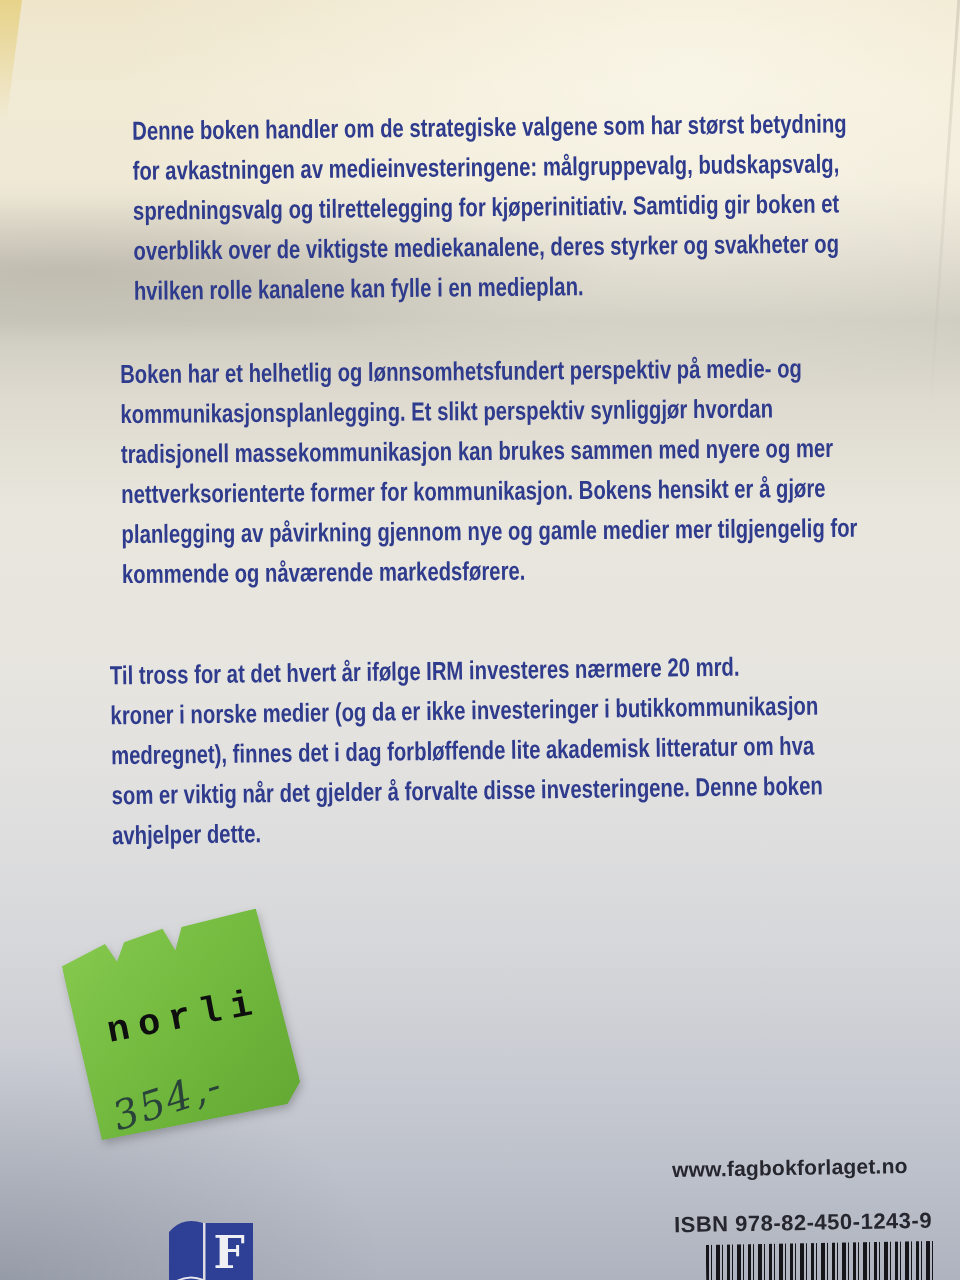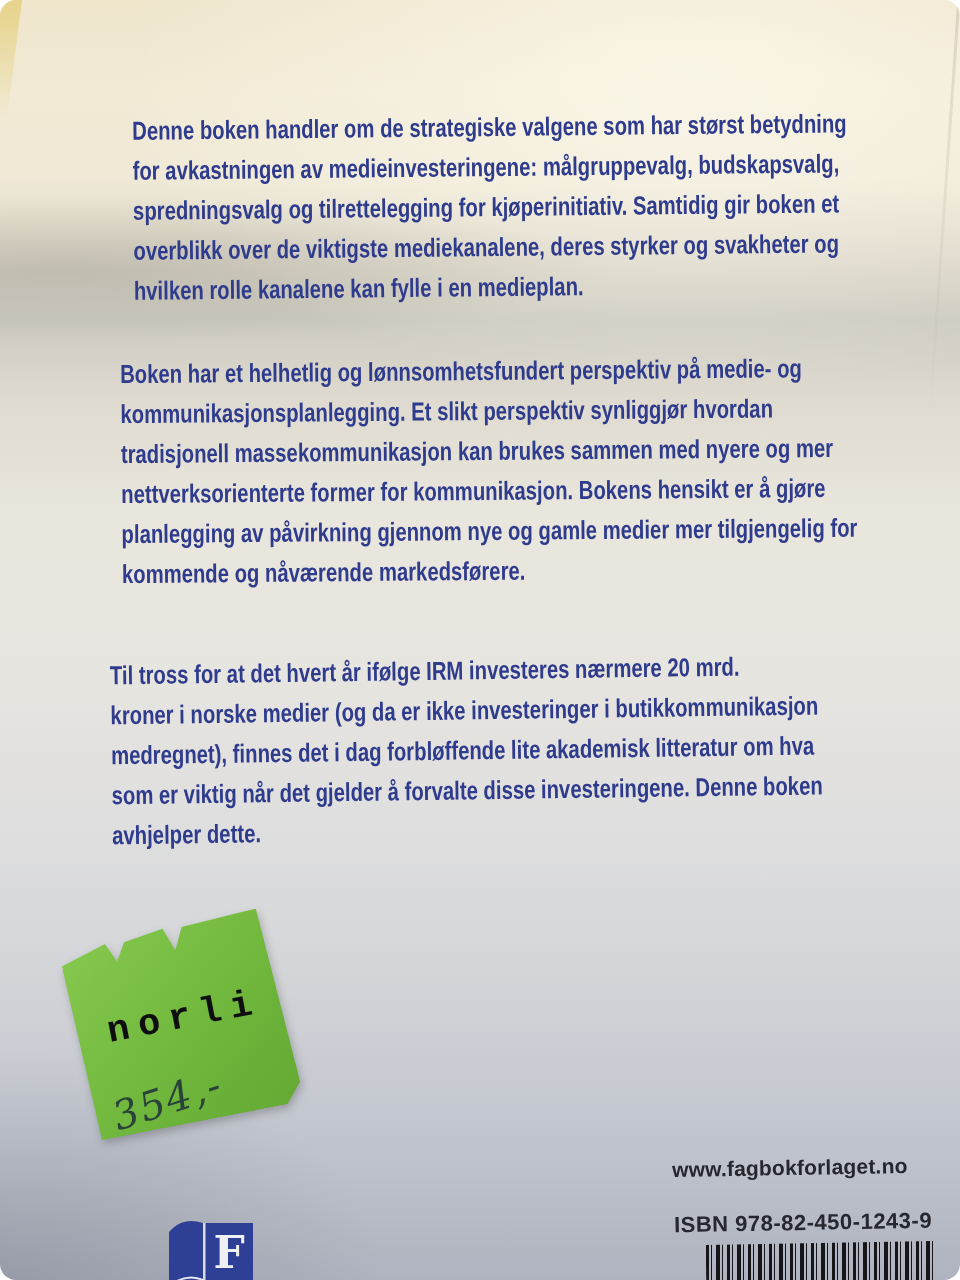--- a/index.html
+++ b/index.html
@@ -3,21 +3,20 @@
 <meta charset="utf-8">
 <style>
   html,body{margin:0;padding:0;}
   .page{
     position:relative;width:960px;height:1280px;overflow:hidden;
     font-family:"Liberation Sans",sans-serif;
     background:linear-gradient(180deg,
       #eee5cb 0%, #f1ead4 7%, #efe9d6 14%, #dcd7c9 20%, #cdcabf 25%,
       #dedacf 31%, #e9e6dd 40%, #e7e5df 52%, #dfdfdf 64%, #d6d7da 74%,
       #c8cbd2 84%, #bcc0ca 92%, #aeb3bf 100%);
-    border-radius:16px;
   }
   .light-sheen{
     position:absolute;inset:0;pointer-events:none;
     background:radial-gradient(ellipse 60% 25% at 72% 6%, rgba(255,253,244,0.6), rgba(255,253,244,0) 100%);
   }
   .band-shadow{
     position:absolute;left:0;top:195px;width:65%;height:150px;pointer-events:none;
     background:radial-gradient(ellipse at 10% 50%, rgba(105,103,96,0.22), rgba(105,103,96,0) 70%);
   }
   .warm-edge{

